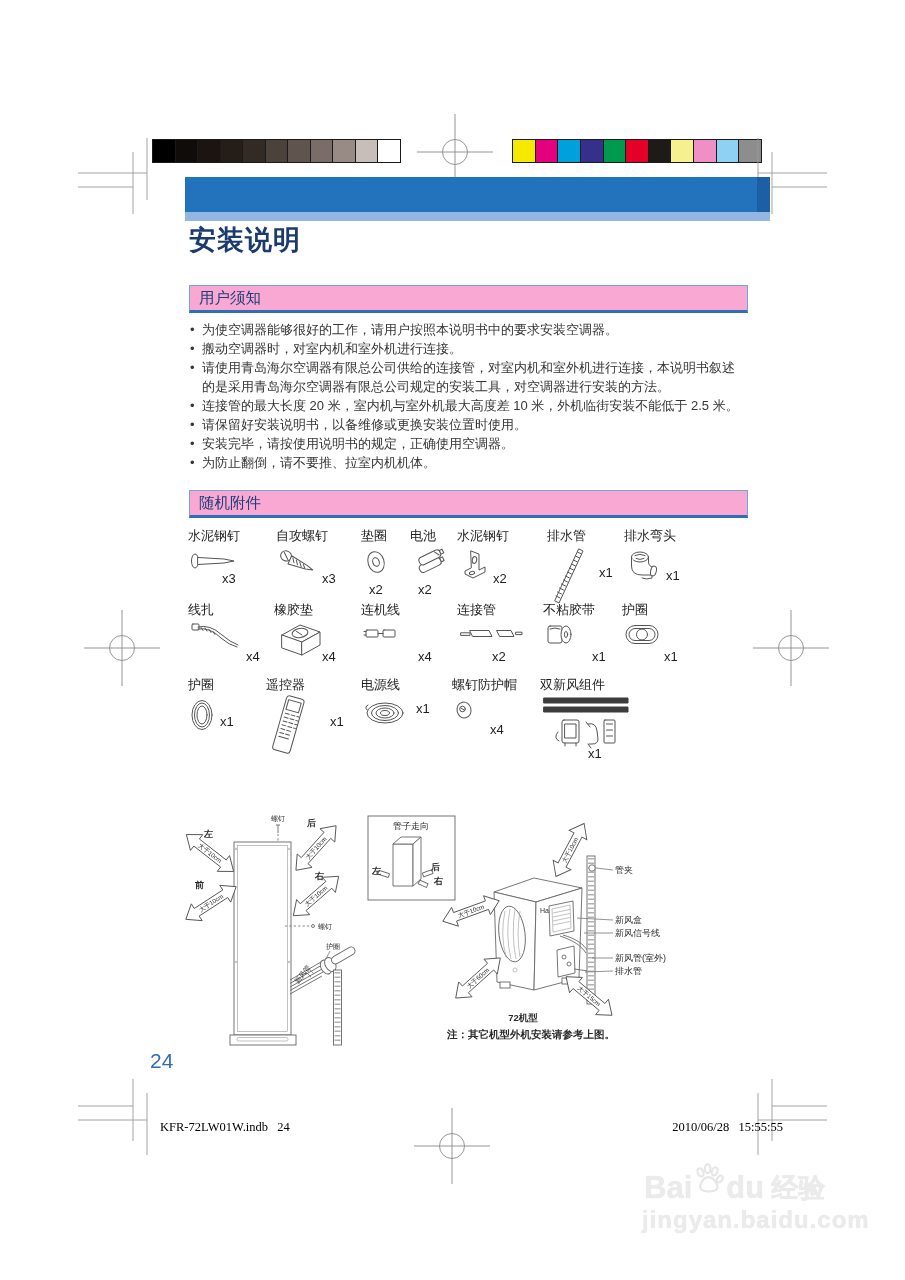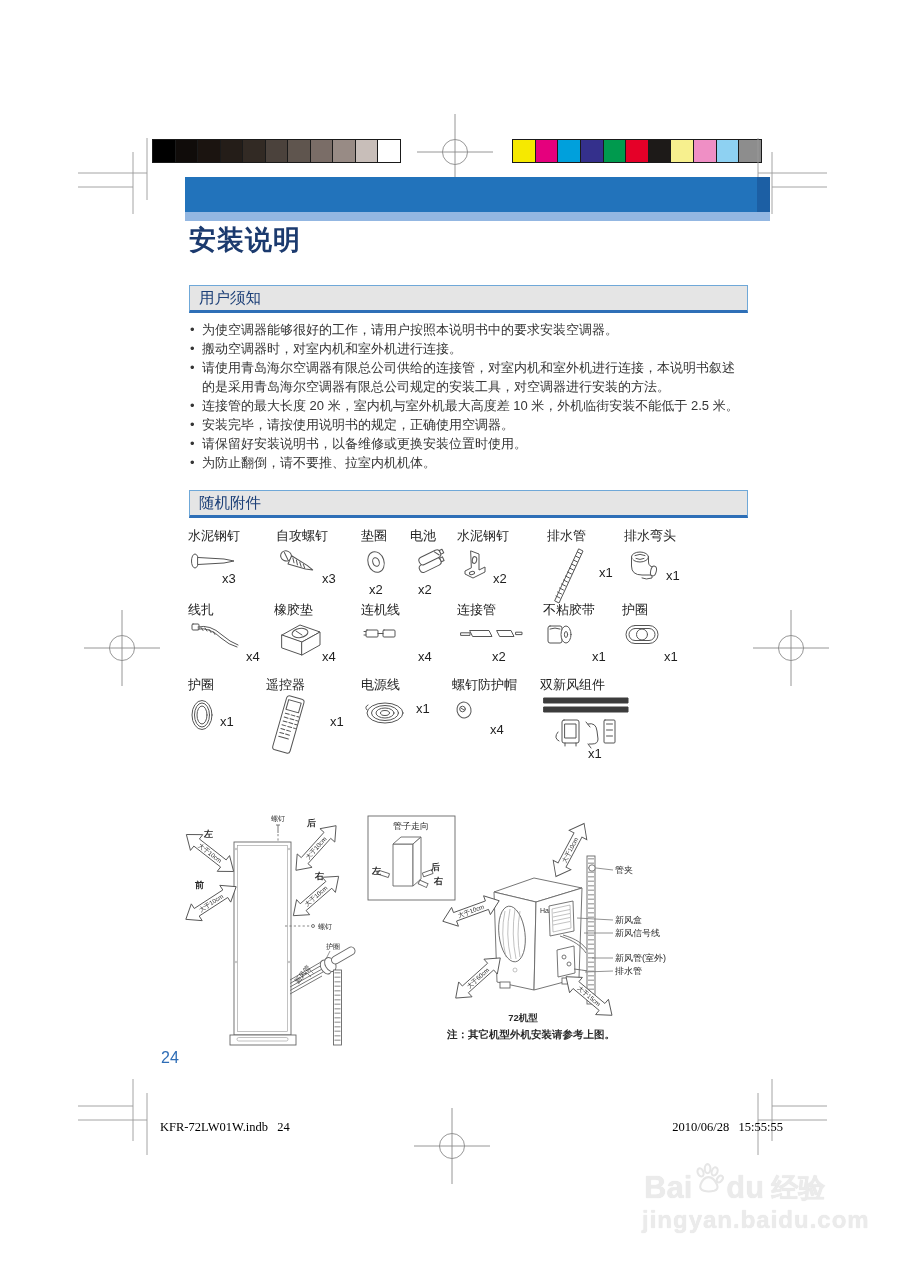--- a/index.html
+++ b/index.html
@@ -17,21 +17,21 @@
 
   
   .hbar{position:absolute;left:185px;top:177px;width:585px;height:35px;background:#2273bb;}
   .hbar-dark{position:absolute;left:757px;top:177px;width:13px;height:35px;background:#1c5fa4;}
   .hbar-light{position:absolute;left:185px;top:212px;width:585px;height:9px;background:#93b7e2;}
 
   .title{position:absolute;left:189px;top:222px;font-size:27px;font-weight:bold;color:#1b3a6e;letter-spacing:1px;}
 
   
   .sec-head{position:absolute;left:189px;width:548px;height:24px;border:1px solid #6fa8d8;border-bottom:3px solid #2e6fb7;box-sizing:content-box;
-            font-family:"Liberation Serif","DejaVu Serif",serif;font-size:15.5px;color:#1c3f77;line-height:24px;padding-left:9px;background:#e5e5e5;}
+            font-family:"Liberation Serif","DejaVu Serif",serif;font-size:15.5px;color:#1c3f77;line-height:24px;padding-left:9px;background:#f9a8d4;}
 
   
   .notice{position:absolute;left:189px;top:320px;width:554px;margin:0;padding:0;list-style:none;}
   .notice li{position:relative;padding-left:13px;font-size:13px;line-height:19px;color:#353535;}
   .notice li::before{content:"•";position:absolute;left:1px;top:0;color:#353535;}
 
   
   .acc{position:absolute;height:72px;}
   .acc-name{font-size:13px;color:#1e1e1e;white-space:nowrap;}
   .acc-art{position:absolute;left:2px;}
@@ -51,21 +51,21 @@
   #diagram .ldr{stroke:#777;stroke-width:0.8;fill:none;}
   #diagram text{fill:#2b2b2b;stroke:none;font-family:"Liberation Sans","DejaVu Sans",sans-serif;}
   #diagram .arrtxt{font-size:6.2px;text-anchor:middle;}
   #diagram .dir{font-size:9px;font-weight:600;}
   #diagram .lab7{font-size:7px;}
   #diagram .lab9{font-size:9px;}
   #diagram .cap{font-size:9.5px;font-weight:600;text-anchor:middle;}
   #diagram .note{font-size:10.5px;font-weight:600;}
 
   
-  .pageno{position:absolute;left:161px;top:1049px;font-size:16px;color:#2e6db6;}
+  .pageno{position:absolute;left:150px;top:1049px;font-size:21px;color:#2e6db6;}
   .foot{position:absolute;top:1120px;font-family:"Liberation Serif","DejaVu Serif",serif;font-size:12.5px;color:#000000;white-space:pre;}
   .foot-left{left:160px;}
   .foot-right{left:628px;width:155px;text-align:right;}
 
   
   .wm{position:absolute;left:618px;top:1163px;width:287px;color:#ebebeb;text-shadow:0 0 1px #dedede;}
   .wm-brand{display:flex;align-items:flex-end;padding-left:26px;font-weight:bold;}
   .wm-brand .lat{font-size:31px;line-height:30px;}
   .wm-brand .cn{font-size:27px;line-height:30px;margin-left:7px;}
   .wm-paw{margin:0 1px 8px 1px;}
@@ -170,22 +170,22 @@
   <div class="hbar-light"></div>
 
   <div class="title">安装说明</div>
 
   <div class="sec-head" style="top:285px">用户须知</div>
   <ul class="notice">
     <li>为使空调器能够很好的工作，请用户按照本说明书中的要求安装空调器。</li>
     <li>搬动空调器时，对室内机和室外机进行连接。</li>
     <li>请使用青岛海尔空调器有限总公司供给的连接管，对室内机和室外机进行连接，本说明书叙述的是采用青岛海尔空调器有限总公司规定的安装工具，对空调器进行安装的方法。</li>
     <li>连接管的最大长度 20 米，室内机与室外机最大高度差 10 米，外机临街安装不能低于 2.5 米。</li>
+    <li>请保留好安装说明书，以备维修或更换安装位置时使用。</li>
     <li>安装完毕，请按使用说明书的规定，正确使用空调器。</li>
-    <li>请保留好安装说明书，以备维修或更换安装位置时使用。</li>
     <li>为防止翻倒，请不要推、拉室内机机体。</li>
   </ul>
 
   <div class="sec-head" style="top:490px">随机附件</div>
 
   <div class="acc" style="left:188px;top:527px;width:86px">
     <div class="acc-name">水泥钢钉</div>
     <svg class="acc-art" style="top:24px" width="46" height="20">
       <ellipse class="f" cx="5" cy="10" rx="3.5" ry="7"></ellipse>
         <polygon class="f" points="8,6.5 34,8 44,10 34,12 8,13.5"></polygon>

